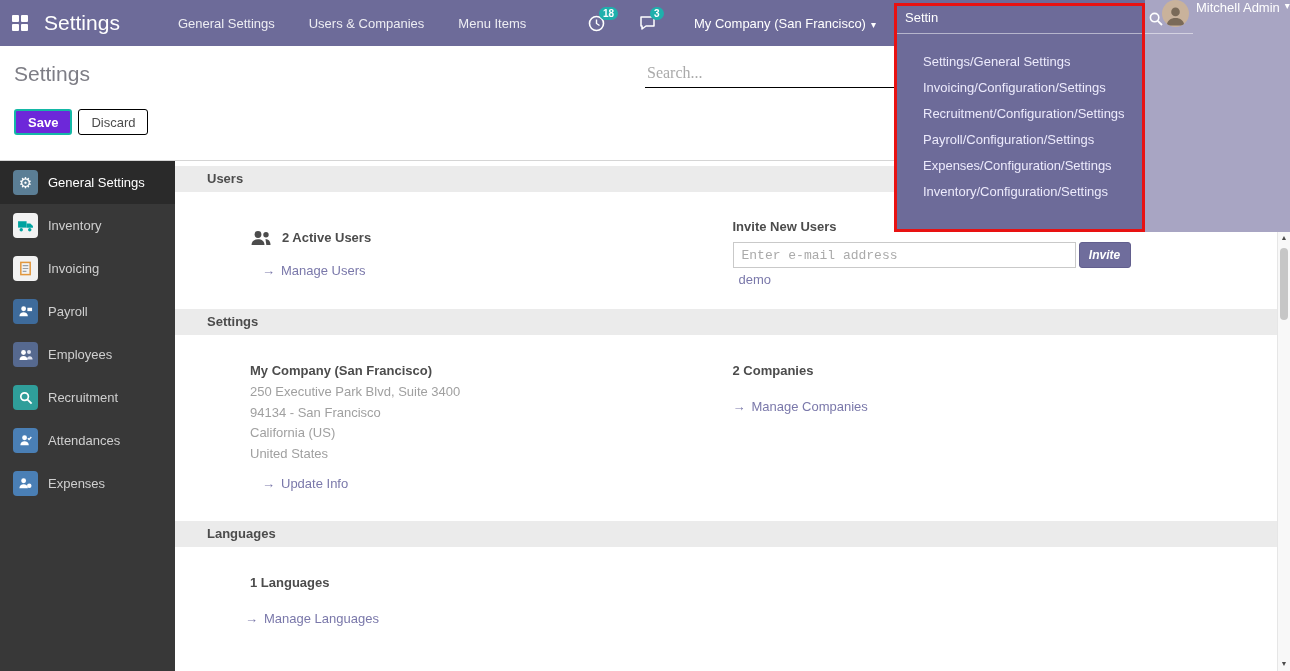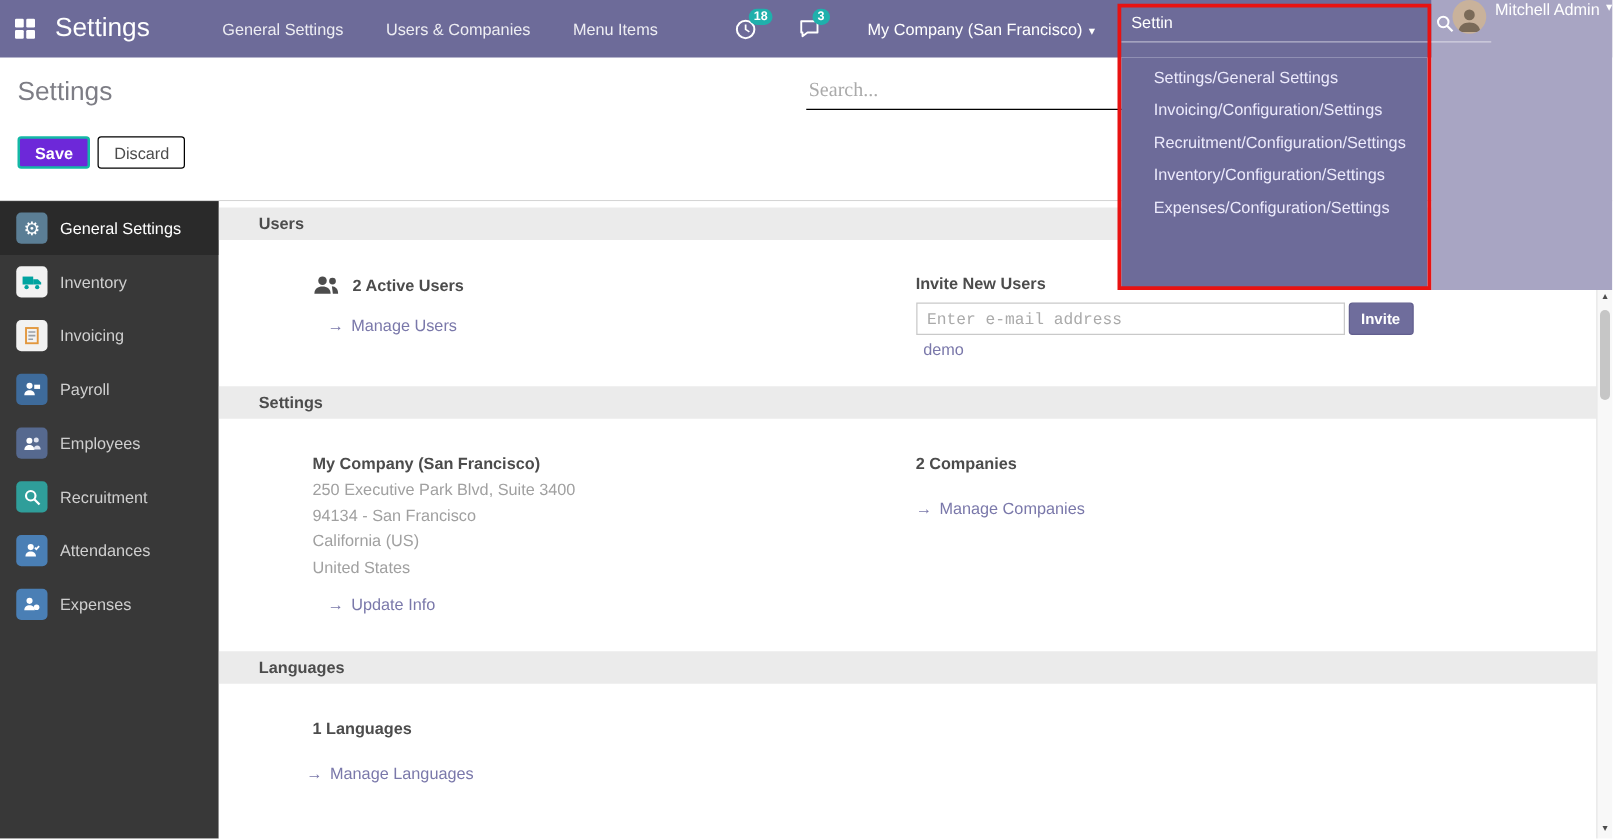--- a/index.html
+++ b/index.html
@@ -53,28 +53,28 @@
   .side-item.active { background: #2a2a2a; color: #fff; }
   .icon-sq { width: 25px; height: 25px; border-radius: 4px; margin-right: 10px; display: flex; align-items: center; justify-content: center; flex: none; font-size: 15px; color: #fff; }
   .settings-pane { flex: 1; background: #fff; padding-top: 5px; overflow: hidden; }
   .sec-bar { height: 26px; line-height: 26px; background: #ebebeb; color: #4c4c4c; font-weight: bold; padding-left: 32px; }
   .sec-body { display: flex; }
   .col { width: 50%; }
   .col.left { padding-left: 75px; }
   .bold-label { font-weight: bold; color: #4c4c4c; }
   .link { color: #7a78aa; cursor: pointer; text-decoration: none; display: inline-flex; align-items: center; }
   .link .arr { font-weight: bold; margin-right: 6px; }
-  .users-body { padding: 27px 0 22px; }
+  .users-body { padding: 27px 0 22px; align-items: center; }
   .au-row { display: flex; align-items: center; }
   .au-row svg { margin-right: 10px; }
   .manage-users { margin-top: 16px; margin-left: 12px; }
   .invite-row { display: flex; margin-top: 8px; width: 398px; }
   .invite-row input { flex: 1; height: 26px; border: 1px solid #c9c9c9; padding: 0 8px; font-size: 13px; outline: none; font-family: Liberation Mono, monospace; }
   .invite-row input::placeholder { color: #aaa; }
-  .btn-invite { width: 52px; height: 26px; margin-left: 3px; background: #6f6d9c; border: 1px solid #625f8e; color: #fff; border-radius: 3px; font-size: 12px; font-weight: bold; cursor: pointer; }
+  .btn-invite { width: 52px; height: 26px; margin-left: 3px; background: #6f6d9c; border: 1px solid #625f8e; color: #fff; border-radius: 3px; font-size: 12px; font-weight: bold; cursor: pointer; font-style: italic; }
   .pending-label { margin-top: 16px; }
   .pending-user { margin-top: 4px; padding-left: 6px; }
   .comp-body { padding: 28px 0 30px; }
   .addr { color: #a0a0a0; line-height: 20.5px; margin-top: 4px; }
   .update-info { margin-top: 12px; margin-left: 12px; }
   .manage-companies { margin-top: 21px; }
   .lang-body { padding: 28px 0 0; }
   .manage-languages { margin-top: 21px; margin-left: -5px; }
 
   
@@ -140,22 +140,23 @@
     <svg class="mag" width="14" height="14" viewBox="0 0 14 14">
         <circle cx="5.6" cy="5.6" r="4.2" fill="none" stroke="#fff" stroke-width="1.6"></circle>
         <path d="M8.8 8.8L13 13" stroke="#fff" stroke-width="1.8"></path>
       </svg>
   </div>
 
   <div class="search-dropdown">
     <div class="sd-item">Settings/General Settings</div>
     <div class="sd-item">Invoicing/Configuration/Settings</div>
     <div class="sd-item">Recruitment/Configuration/Settings</div>
+    <div class="sd-item">Payroll/Configuration/Settings</div>
+    <div class="sd-item">Expenses/Configuration/Settings</div>
     <div class="sd-item">Inventory/Configuration/Settings</div>
-    <div class="sd-item">Expenses/Configuration/Settings</div>
   </div>
 
   <div class="red-box"></div>
 
   <div class="control-panel">
     <div class="cp-title">Settings</div>
     <div class="cp-search">
       <input placeholder="Search..." style="">
     </div>
     <div class="cp-buttons">

